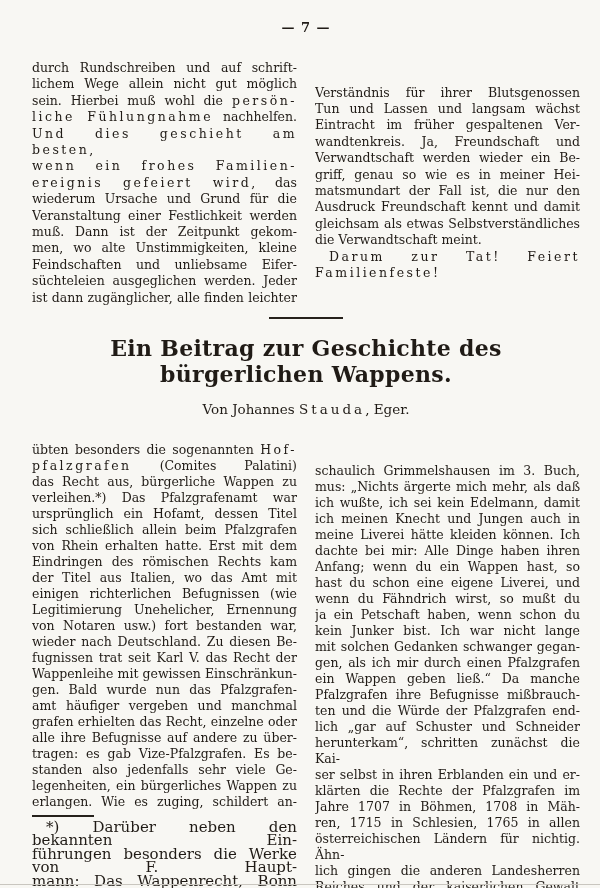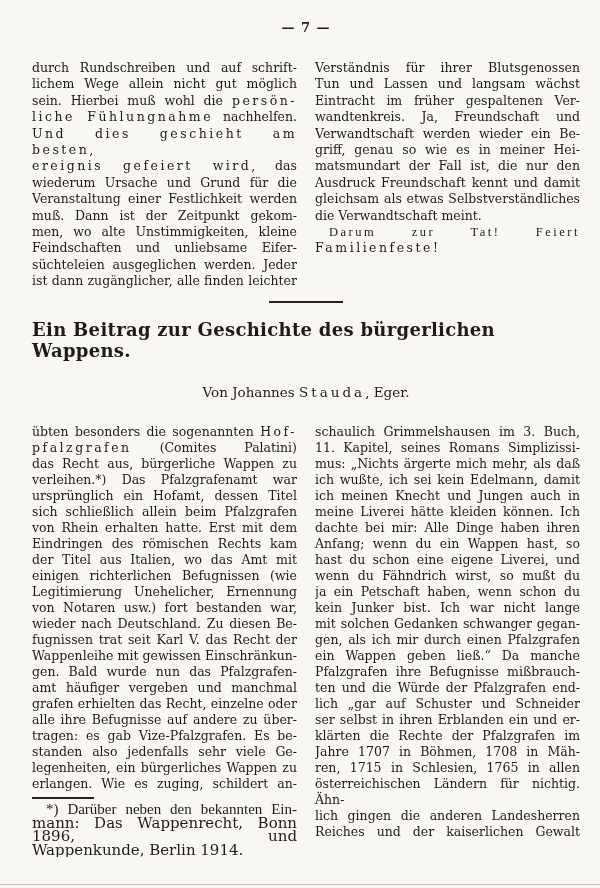--- a/index.html
+++ b/index.html
@@ -18,51 +18,52 @@
   }
   .pagenum {
     text-align: center;
     font-weight: bold;
     font-size: 13px;
     letter-spacing: 1px;
     height: 16px;
   }
   .cols {
     display: flex;
-    align-items: flex-start;
+    align-items: center;
     margin-top: 24px;
   }
   .col {
     width: 265px;
     overflow: hidden;
   }
   .col.left { margin-right: 18px; }
   .ln {
     font-size: 12.5px;
     line-height: 16.4px;
     text-align: justify;
     text-align-last: justify;
     white-space: normal;
   }
   .body2 .ln { line-height: 16px; }
   .ln.nj { text-align-last: left; }
-  .ln.ind { text-indent: 14px; font-family: Liberation Serif, serif; }
+  .ln.ind { text-indent: 14px; }
   .sp { letter-spacing: 2.5px; }
   .sep-rule {
     width: 74px; height: 2px;
     background: #26211b;
     margin: 11px auto 0 auto;
   }
   .title {
     margin-top: 16px;
-    font-size: 18px;
+    text-align: center;
+    font-size: 22px;
     font-weight: bold;
     letter-spacing: 0.3px;
   }
-  .byline { margin-top: 23px; }
+  .byline { margin-top: 14px; }
   .byline .ln {
     font-size: 13.5px;
     text-align: center;
     text-align-last: center;
   }
   .byline .sp { letter-spacing: 3px; }
   .cols.body2 { margin-top: 24px; }
   .footnote-rule {
     width: 62px;
     border-top: 2px solid #26211b;
@@ -86,20 +87,21 @@
 
   <div class="pagenum">— 7 —</div>
 
   <div class="cols body1">
     <div class="col left">
         <div class="ln">durch Rundschreiben und auf schrift-</div>
         <div class="ln">lichem Wege allein nicht gut möglich</div>
         <div class="ln"><span>sein. Hierbei muß wohl die </span><span class="sp">persön-</span></div>
         <div class="ln"><span class="sp">liche Fühlungnahme</span><span> nachhelfen.</span></div>
         <div class="ln"><span class="sp">Und dies geschieht am besten,</span></div>
+        <div class="ln"><span class="sp">wenn ein frohes Familien-</span></div>
         <div class="ln"><span class="sp">ereignis gefeiert wird,</span><span> das</span></div>
         <div class="ln">wiederum Ursache und Grund für die</div>
         <div class="ln">Veranstaltung einer Festlichkeit werden</div>
         <div class="ln">muß. Dann ist der Zeitpunkt gekom-</div>
         <div class="ln">men, wo alte Unstimmigkeiten, kleine</div>
         <div class="ln">Feindschaften und unliebsame Eifer-</div>
         <div class="ln">süchteleien ausgeglichen werden. Jeder</div>
         <div class="ln">ist dann zugänglicher, alle finden leichter</div>
       </div>
     <div class="col right">
@@ -149,43 +151,44 @@
           <div class="ln">grafen erhielten das Recht, einzelne oder</div>
           <div class="ln">alle ihre Befugnisse auf andere zu über-</div>
           <div class="ln">tragen: es gab Vize-Pfalzgrafen. Es be-</div>
           <div class="ln">standen also jedenfalls sehr viele Ge-</div>
           <div class="ln">legenheiten, ein bürgerliches Wappen zu</div>
           <div class="ln">erlangen. Wie es zuging, schildert an-</div>
         </div>
       <div class="footnote-rule"></div>
       <div class="footnote">
           <div class="ln ind">*) Darüber neben den bekannten Ein-</div>
+          <div class="ln">führungen besonders die Werke von F. Haupt-</div>
           <div class="ln">mann: Das Wappenrecht, Bonn 1896, und</div>
           <div class="ln nj">Wappenkunde, Berlin 1914.</div>
         </div>
     </div>
     <div class="col right">
         <div class="ln">schaulich Grimmelshausen im 3. Buch,</div>
-        <div class="ln">11. Kapitel, seines Romans Simplizissi-</div>
         <div class="ln">mus: „Nichts ärgerte mich mehr, als daß</div>
         <div class="ln">ich wußte, ich sei kein Edelmann, damit</div>
         <div class="ln">ich meinen Knecht und Jungen auch in</div>
         <div class="ln">meine Liverei hätte kleiden können. Ich</div>
         <div class="ln">dachte bei mir: Alle Dinge haben ihren</div>
         <div class="ln">Anfang; wenn du ein Wappen hast, so</div>
         <div class="ln">hast du schon eine eigene Liverei, und</div>
         <div class="ln">wenn du Fähndrich wirst, so mußt du</div>
         <div class="ln">ja ein Petschaft haben, wenn schon du</div>
         <div class="ln">kein Junker bist. Ich war nicht lange</div>
         <div class="ln">mit solchen Gedanken schwanger gegan-</div>
         <div class="ln">gen, als ich mir durch einen Pfalzgrafen</div>
         <div class="ln">ein Wappen geben ließ.“ Da manche</div>
         <div class="ln">Pfalzgrafen ihre Befugnisse mißbrauch-</div>
         <div class="ln">ten und die Würde der Pfalzgrafen end-</div>
         <div class="ln">lich „gar auf Schuster und Schneider</div>
+        <div class="ln">herunterkam“, schritten zunächst die Kai-</div>
         <div class="ln">ser selbst in ihren Erblanden ein und er-</div>
         <div class="ln">klärten die Rechte der Pfalzgrafen im</div>
         <div class="ln">Jahre 1707 in Böhmen, 1708 in Mäh-</div>
         <div class="ln">ren, 1715 in Schlesien, 1765 in allen</div>
         <div class="ln">österreichischen Ländern für nichtig. Ähn-</div>
         <div class="ln">lich gingen die anderen Landesherren</div>
         <div class="ln">Reiches und der kaiserlichen Gewalt</div>
       </div>
   </div>
 

